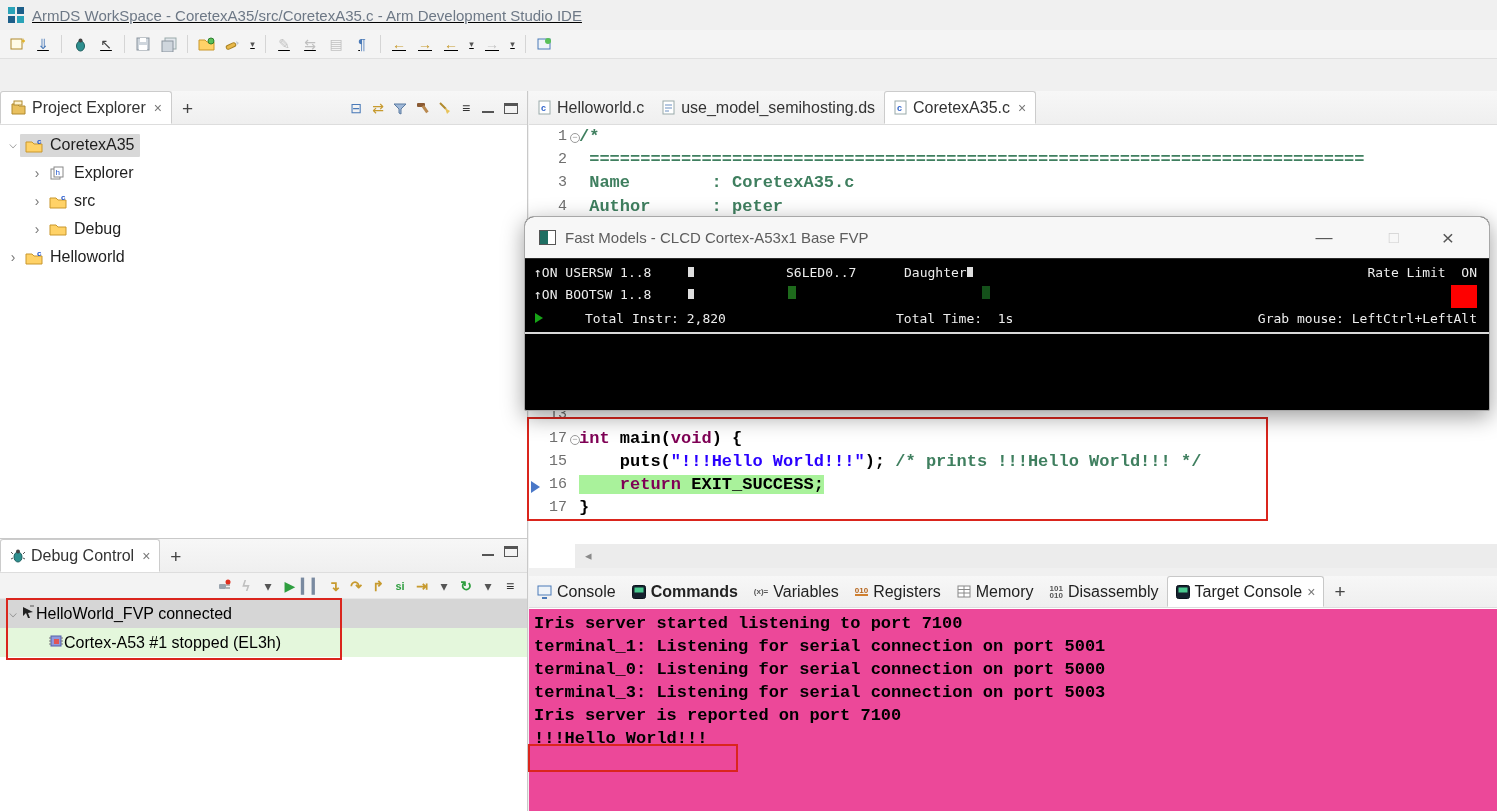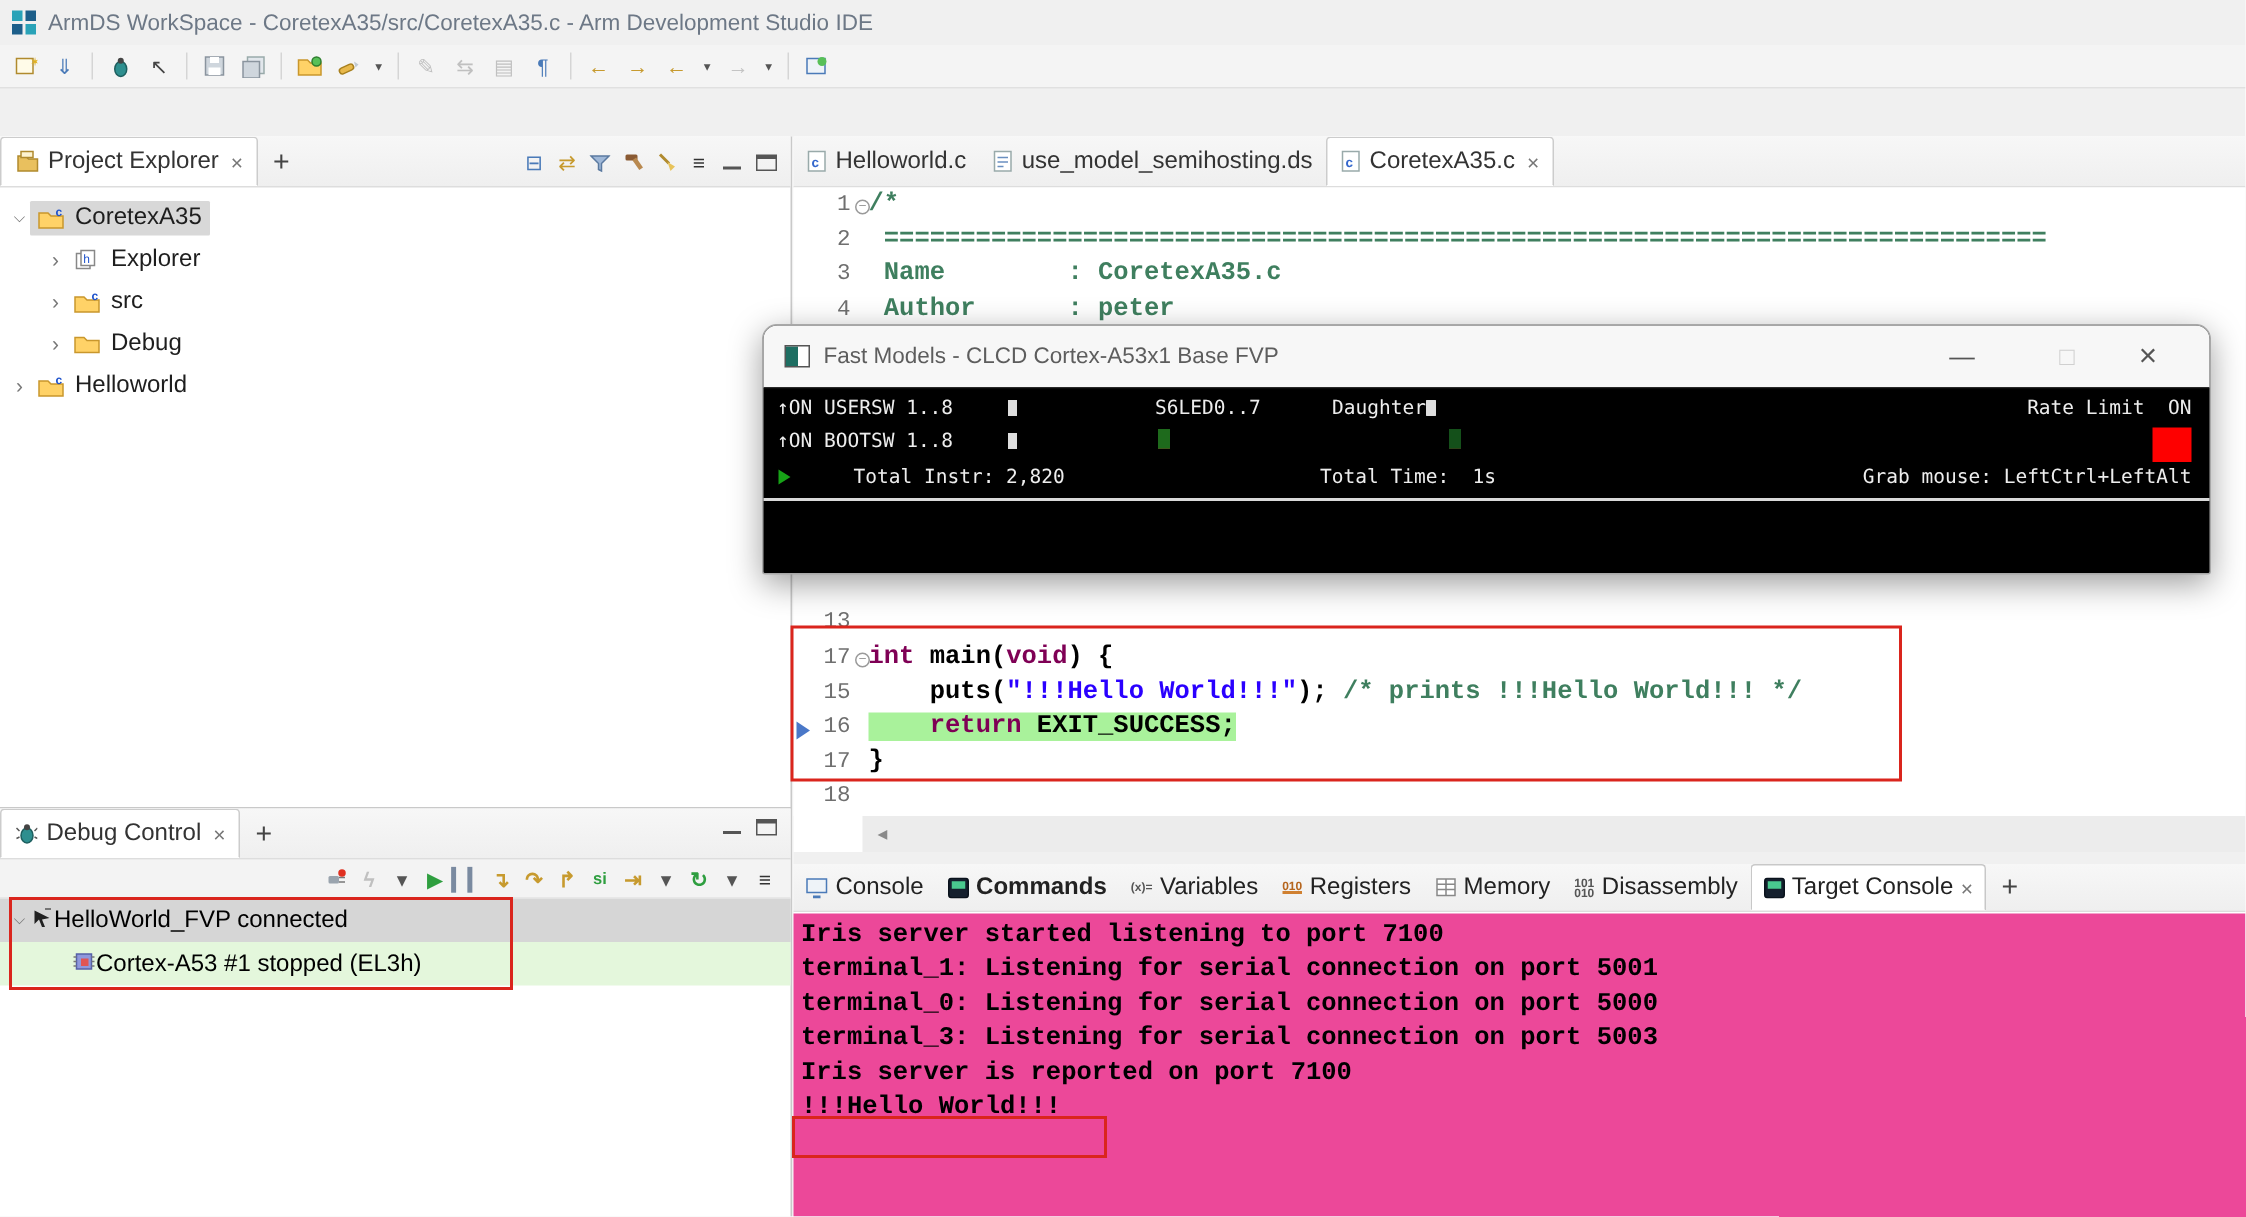--- a/index.html
+++ b/index.html
@@ -1,18 +1,18 @@
 <!DOCTYPE html>
 <html><head>
 <meta charset="utf-8">
 <style>
   * { margin:0; padding:0; box-sizing:border-box; }
   html,body { width:1497px; height:811px; overflow:hidden; background:#fff;
     font-family:"Liberation Sans", sans-serif; }
-  #app { position:relative; width:1497px; height:811px; background:#f0f0f0; }
+  #app { position:relative; width:1497px; height:811px; background:#f0f0f0;text-decoration:underline; }
 
   
   .titlebar { height:30px; background:#f0f0f0; display:flex; align-items:center;
     padding-left:8px; font-size:15px; color:#6d7886; }
   .applogo { width:16px; height:16px; margin-right:8px; display:inline-grid;
     grid-template-columns:7px 7px; grid-template-rows:7px 7px; gap:2px; }
   .applogo i { background:#2aa3b8; } .applogo i:nth-child(2){background:#1d5f8a;}
   .applogo i:nth-child(3){background:#1d5f8a;} .applogo i:nth-child(4){background:#2aa3b8;}
   .menubar { height:31px; background:#fafafa; display:flex; align-items:center;
     font-size:15px; color:#222; padding-left:10px; border-bottom:1px solid #ededed; }
@@ -90,21 +90,21 @@
   .ctab { height:31px; display:flex; align-items:center; gap:5px; padding:0 8px; color:#222; }
   .ctab.active { background:#fff; border:1px solid #c8c8c8; border-bottom:1px solid #fff;
     border-radius:3px 3px 0 0; }
   .ctab.bold { font-weight:bold; }
   #console-out { position:absolute; top:33px; left:0; right:0; bottom:0; background:#ec4899;
     padding:5px 0 0 5px; font-family:"Liberation Mono","DejaVu Sans Mono",monospace;
     font-size:17px; font-weight:bold; color:#000; }
   #console-out .conline { height:23px; white-space:pre; }
 
   
-  #fvp { position:absolute; left:508px; top:216px; width:966px; height:167px; z-index:60;
+  #fvp { position:absolute; left:524px; top:216px; width:966px; height:195px; z-index:60;
     border-radius:10px 10px 2px 2px; box-shadow:0 6px 22px rgba(0,0,0,.38);
     border:1px solid #a8a8a8; background:#000; }
   #fvp .fvptitle { height:42px; background:#f7f7f7; border-radius:9px 9px 0 0;
     display:flex; align-items:center; padding-left:14px; font-size:15px; color:#5d5d5d;
     border-bottom:1px solid #2a2a2a; }
   .fvpico { width:17px; height:15px; border:1.5px solid #555; margin-right:9px;
     background:linear-gradient(90deg,#1e6e62 55%, #fff 55%); }
   .fvpctl { position:absolute; top:8px; display:inline-flex; width:30px; height:26px;
     align-items:center; justify-content:center; color:#555; font-size:17px; }
   #fvp .body { position:relative; height:140px; color:#ededed;
@@ -406,21 +406,20 @@
     <div id="code-area">
         <div class="cline" style="top: 2px;"><span class="lnum">1</span><span class="foldm">−</span><span class="codetx"><span class="tok-comment">/*</span></span></div>
         <div class="cline" style="top: 25.2px;"><span class="lnum">2</span><span class="codetx"><span class="tok-comment"> ============================================================================</span></span></div>
         <div class="cline" style="top: 48.4px;"><span class="lnum">3</span><span class="codetx"><span class="tok-comment"> Name        : CoretexA35.c</span></span></div>
         <div class="cline" style="top: 71.6px;"><span class="lnum">4</span><span class="codetx"><span class="tok-comment"> Author      : peter</span></span></div>
         <div class="cline" style="top: 280.4px;"><span class="lnum">13</span><span class="codetx"></span></div>
         <div class="cline" style="top: 303.6px;"><span class="lnum">17</span><span class="foldm">−</span><span class="codetx"><span class="tok-kw">int</span><span class="tok-plain"> </span><span class="tok-fn">main</span><span class="tok-plain">(</span><span class="tok-kw">void</span><span class="tok-plain">) {</span></span></div>
         <div class="cline" style="top: 326.8px;"><span class="lnum">15</span><span class="codetx"><span class="tok-plain">    puts(</span><span class="tok-str">"!!!Hello World!!!"</span><span class="tok-plain">); </span><span class="tok-comment">/* prints !!!Hello World!!! */</span></span></div>
         <div class="cline" style="top: 350px;"><span class="ptr-arrow"></span><span class="lnum">16</span><span class="codetx hl"><span class="tok-plain">    </span><span class="tok-kw">return</span><span class="tok-plain"> EXIT_SUCCESS;</span></span></div>
         <div class="cline" style="top: 373.2px;"><span class="lnum">17</span><span class="codetx"><span class="tok-plain">}</span></span></div>
-        <div class="cline" style="top: 396.4px;"><span class="lnum">18</span><span class="codetx"></span></div>
       </div>
     <div id="editor-hscroll">
       <span class="larr">◂</span>
     </div>
     <div class="edit-sash"></div>
   </div>
 
   <div class="panel" id="console-panel">
     <div class="ctabs" id="console-tabs">
         <div class="ctab">

